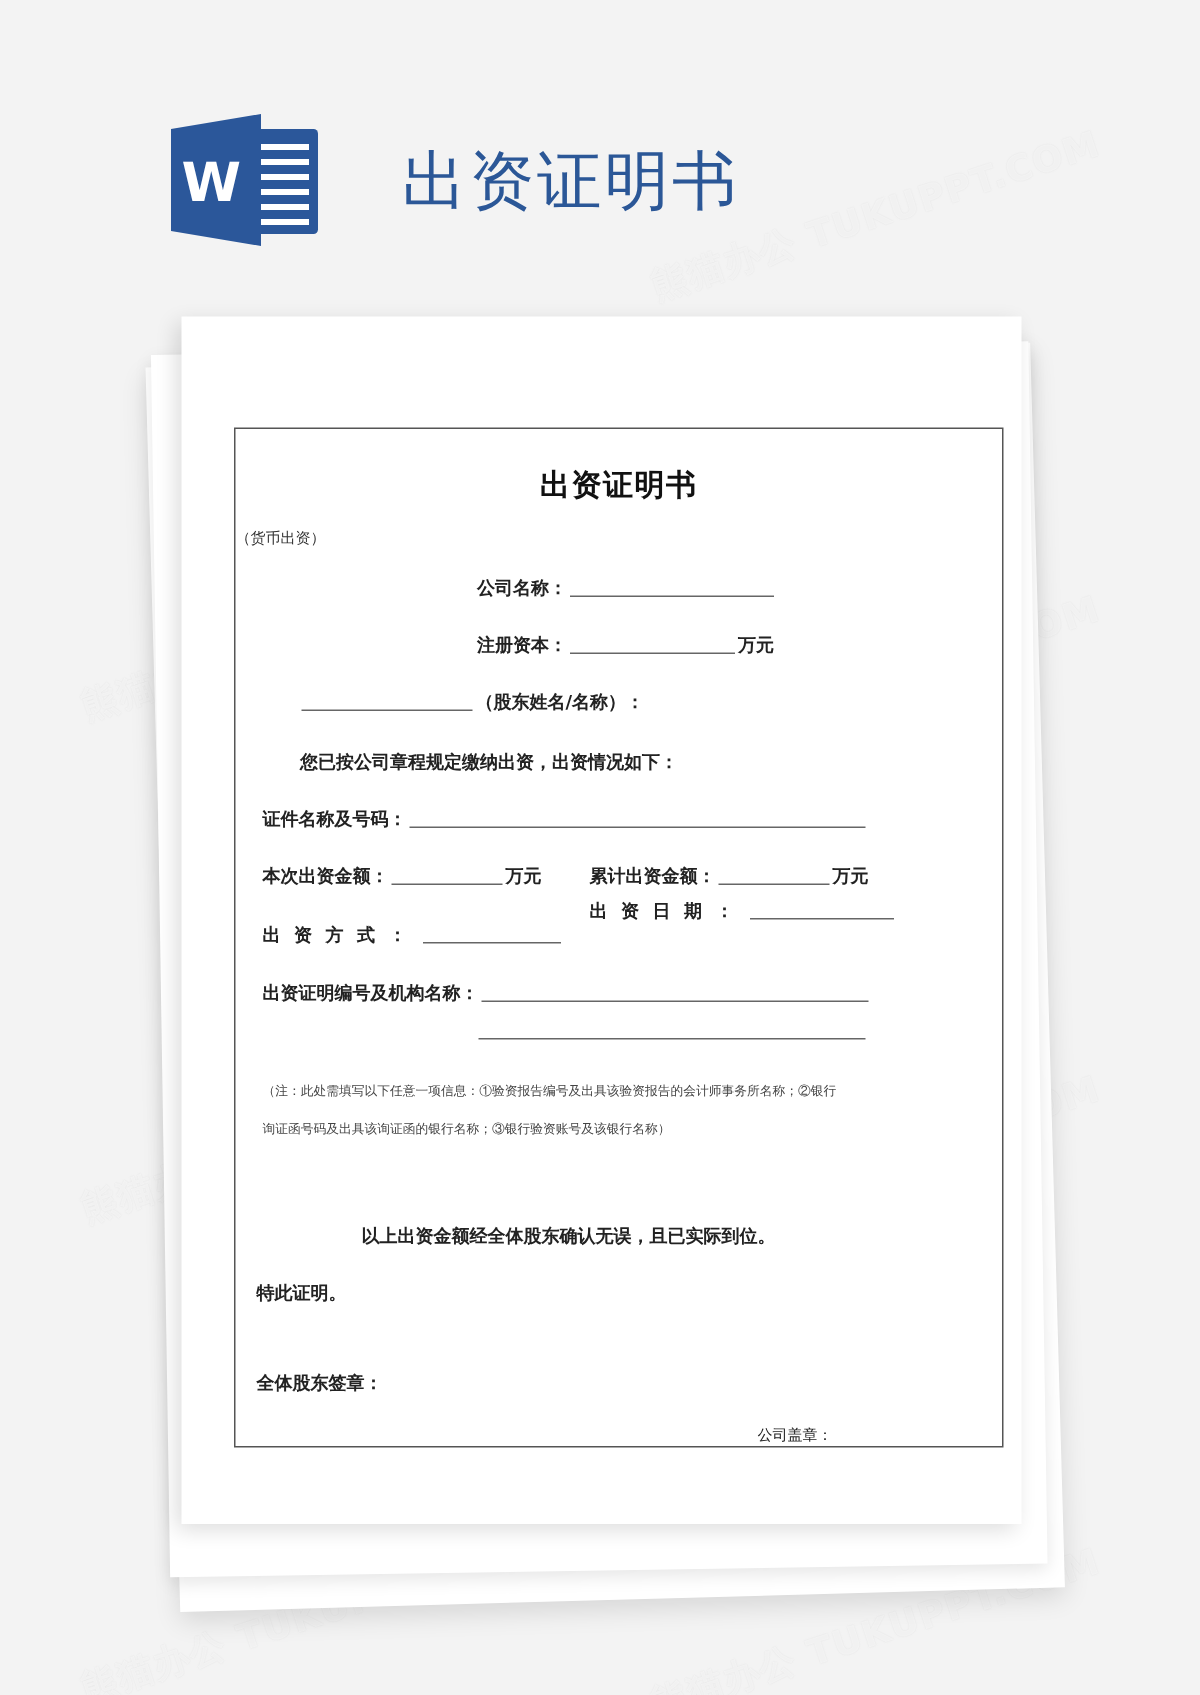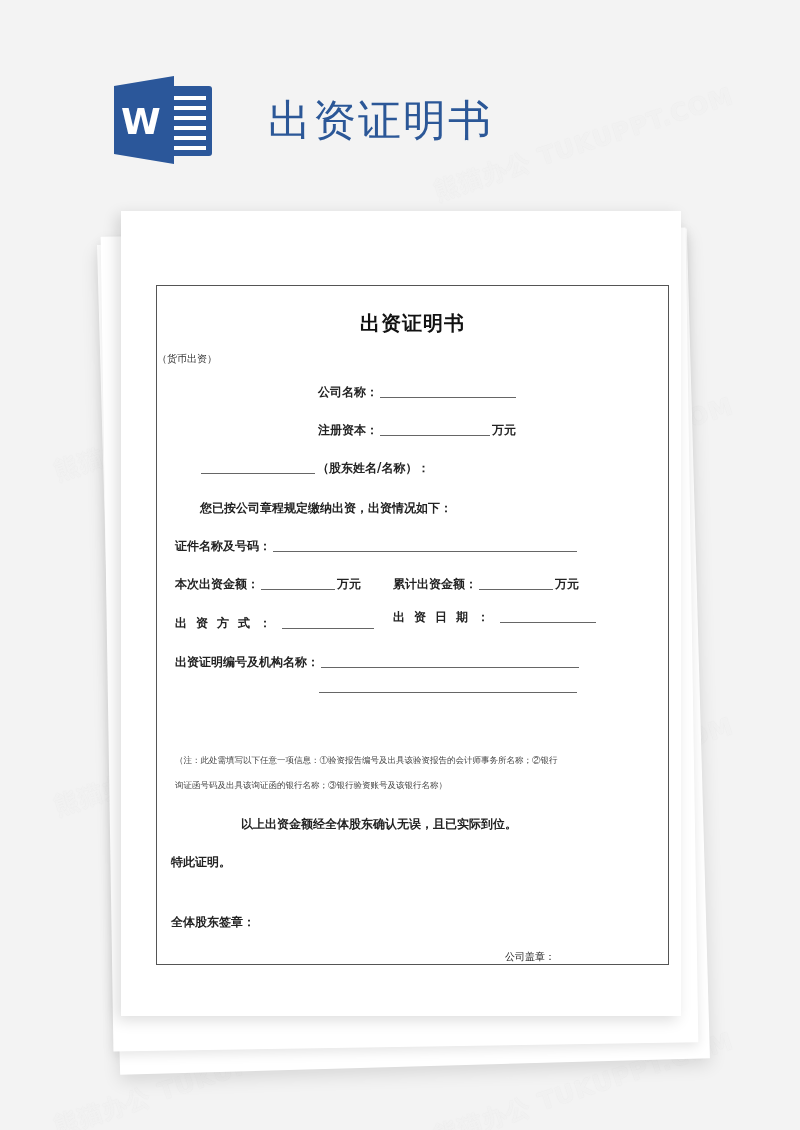--- a/index.html
+++ b/index.html
@@ -122,34 +122,34 @@
     <div class="row bold" style="left:236px;top:290px;">
       <span>累计出资金额：</span>
       <span class="blank" style="width:74px;"></span>
       <span>万元</span>
     </div>
 
     <div class="row bold" style="left:18px;top:329px;">
       <span class="spaced">出资方式：</span>
       <span class="blank" style="width:92px;"></span>
     </div>
-    <div class="row bold" style="left:236px;top:323px;">
+    <div class="row bold" style="left:236px;top:313px;">
       <span class="spaced">出资日期：</span>
       <span class="blank" style="width:96px;"></span>
     </div>
 
     <div class="row bold" style="left:18px;top:368px;text-align:right;">
       <span>出资证明编号及机构名称：</span>
       <span class="blank" style="width:258px;"></span>
     </div>
     <div class="row" style="left:160px;top:405px;">
       <span class="blank" style="width:258px;"></span>
     </div>
 
-    <div class="note" style="top:430px;margin-top:32px;">
+    <div class="note" style="top:430px;">
       <div>（注：此处需填写以下任意一项信息：①验资报告编号及出具该验资报告的会计师事务所名称；②银行</div>
       <div>询证函号码及出具该询证函的银行名称；③银行验资账号及该银行名称）</div>
     </div>
 
     <div class="row bold" style="left:36px;top:530px;margin-left:48px;">以上出资金额经全体股东确认无误，且已实际到位。</div>
     <div class="row bold" style="left:14px;top:568px;">特此证明。</div>
     <div class="row bold" style="left:14px;top:628px;text-align:center;">全体股东签章：</div>
     <div class="row" style="left:332px;top:664px;font-size:10px;height:12px;overflow:hidden;align-items:flex-start;margin-left:16px;">公司盖章：</div>
   </div>
 </div>

